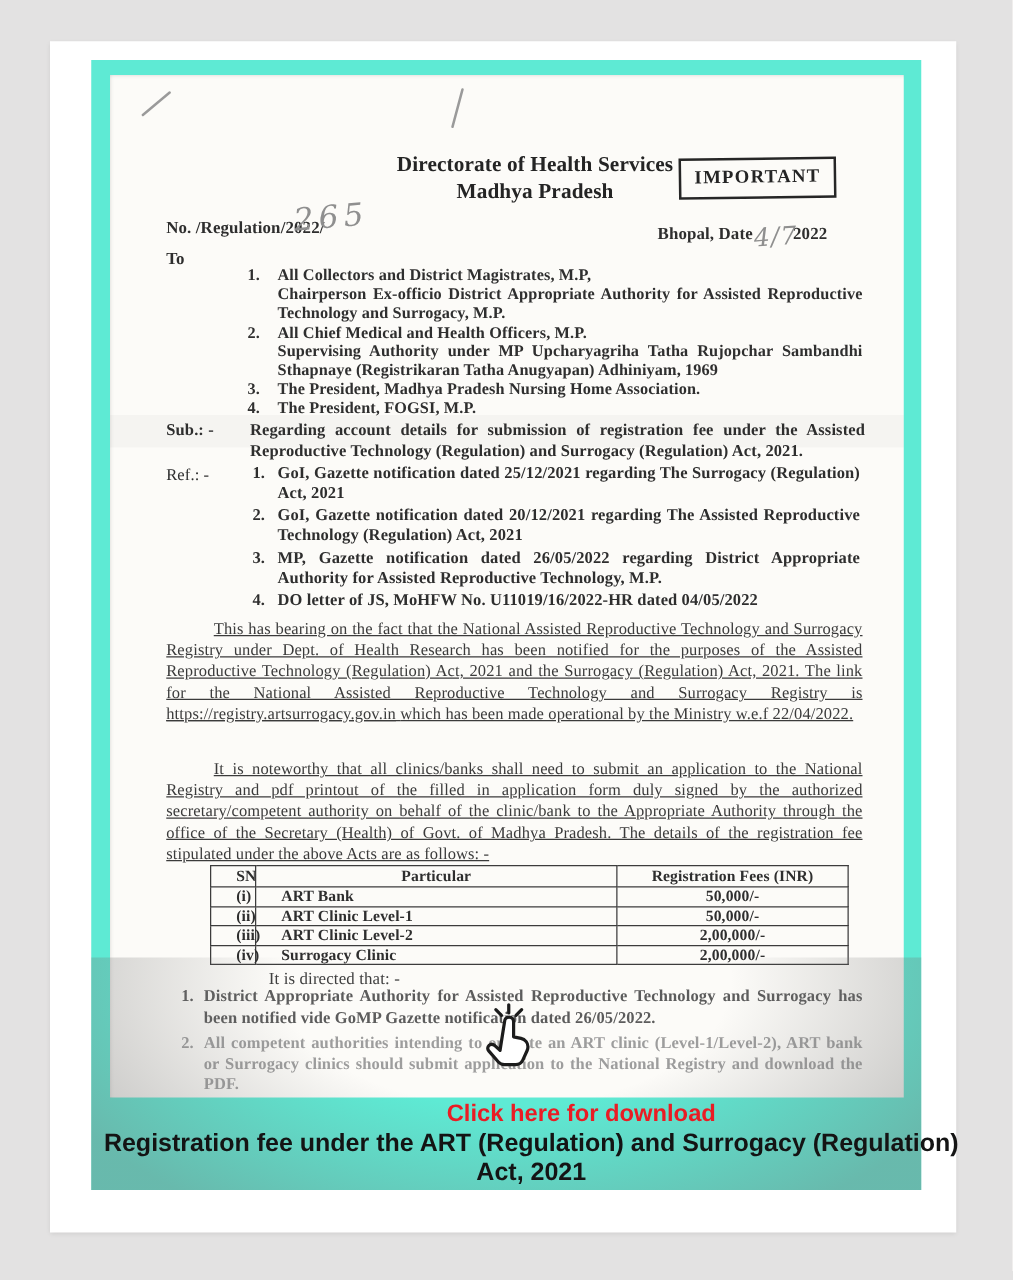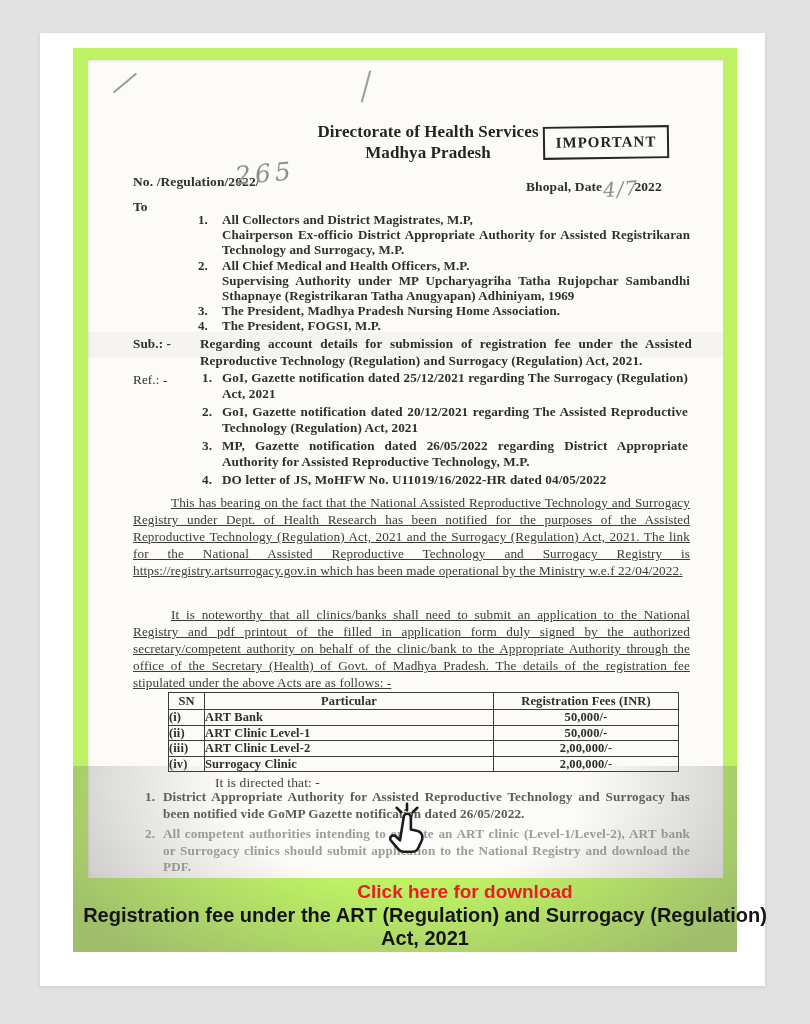--- a/index.html
+++ b/index.html
@@ -8,21 +8,21 @@
     background:#e3e2e2;
     font-family:"Liberation Serif","DejaVu Serif",serif;
   }
   .abs{position:absolute;}
   
   .card{
     left:40px;top:33px;width:725px;height:953px;background:#ffffff;
     box-shadow:0 1px 4px rgba(0,0,0,0.10);
   }
   
-  .imgblock{left:33px;top:15px;width:664px;height:904px;background:#bef264;}
+  .imgblock{left:33px;top:15px;width:664px;height:904px;background:#5eead4;}
   
   .scan-page{
     left:15px;top:12px;width:635px;height:818px;background:#fcfbf8;
     box-shadow:inset 2px 2px 4px -3px rgba(0,0,0,0.25);
     color:#3a3a3a;letter-spacing:0.1px;
   }
   .pen-mark{background:#9a9a9a;border-radius:1px;}
   .mark1{left:22px;top:22px;width:30px;height:2px;transform:rotate(-40deg);}
   .mark2{left:277px;top:10px;width:2px;height:33px;transform:rotate(15deg);}
   .band{left:0;top:272px;width:100%;height:26px;background:rgba(120,115,108,0.05);}
@@ -57,21 +57,21 @@
   .refnum{width:20px;flex:0 0 20px;}
   .reftext{flex:1;}
   .para{left:45px;top:434px;width:557px;font-size:13.2px;line-height:17px;
     text-align:justify;text-indent:38px;color:#3b3b3b;text-decoration:underline;}
   .para2{top:546px;}
   .url{text-decoration:underline;color:#3b3b3b;cursor:pointer;}
   table.fees{
     left:80px;top:632px;width:510px;border-collapse:collapse;table-layout:fixed;
     font-size:12.5px;font-weight:bold;color:#2e2e2e;position:absolute;
   }
-  table.fees th,table.fees td{border:1.2px solid #3c3c3c;padding:0 0;height:14.5px;line-height:14px;}
+  table.fees th,table.fees td{border:1.2px solid #3c3c3c;padding:0 20px;height:14.5px;line-height:14px;}
   table.fees th{height:16px;}
   col.c-sn{width:36px;}col.c-part{width:289px;}col.c-fee{width:185px;}
   .t-center{text-align:center;}
   .t-left{text-align:left;}
   .directed{left:127px;top:715px;font-size:13.5px;color:#3f3f3f;}
   .dirs{left:57px;width:545px;font-size:13.2px;font-weight:bold;line-height:16.5px;}
   .d1{top:729px;color:#5c5c5c;}
   .d2{top:766px;color:#9d9d9d;}
   .ditem{display:flex;}
   .dnum{width:18px;flex:0 0 18px;}
@@ -122,21 +122,21 @@
         <span>Bhopal, Date</span><span class="hw hw-date">4/7</span><span>2022</span>
       </div>
 
       <div class="abs to-label">To</div>
 
       <div class="abs recipients">
         <div class="ritem">
           <span class="rnum">1.</span>
           <span class="rtext">
             <div>All Collectors and District Magistrates, M.P,</div>
-            <div class="just">Chairperson Ex-officio District Appropriate Authority for Assisted Registrikaran</div>
+            <div class="just">Chairperson Ex-officio District Appropriate Authority for Assisted Reproductive</div>
             <div>Technology and Surrogacy, M.P.</div>
           </span>
         </div>
         <div class="ritem">
           <span class="rnum">2.</span>
           <span class="rtext">
             <div>All Chief Medical and Health Officers, M.P.</div>
             <div class="just">Supervising Authority under MP Upcharyagriha Tatha Rujopchar Sambandhi</div>
             <div>Sthapnaye (Registrikaran Tatha Anugyapan) Adhiniyam, 1969</div>
           </span>

